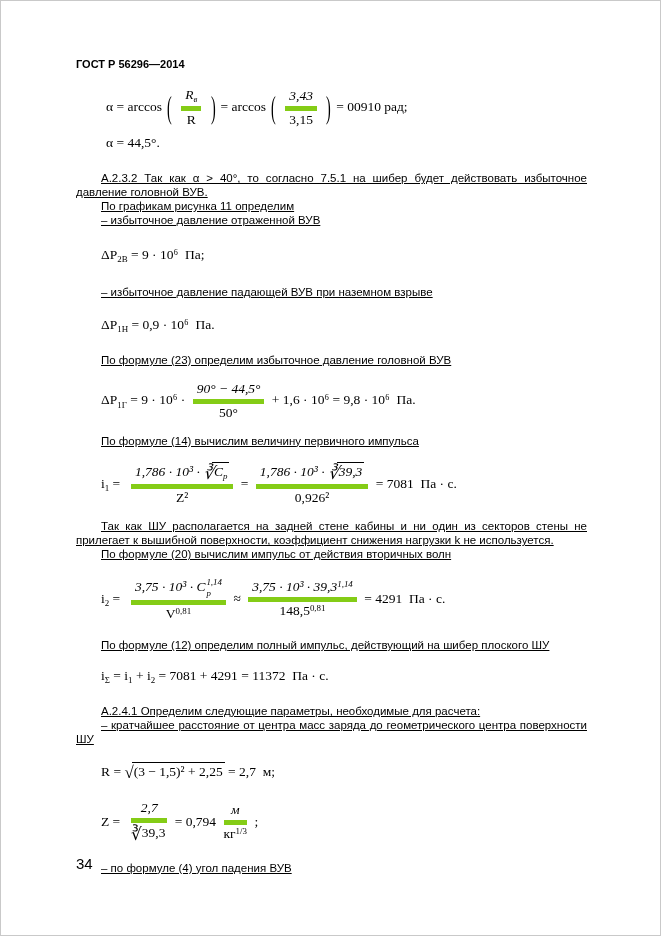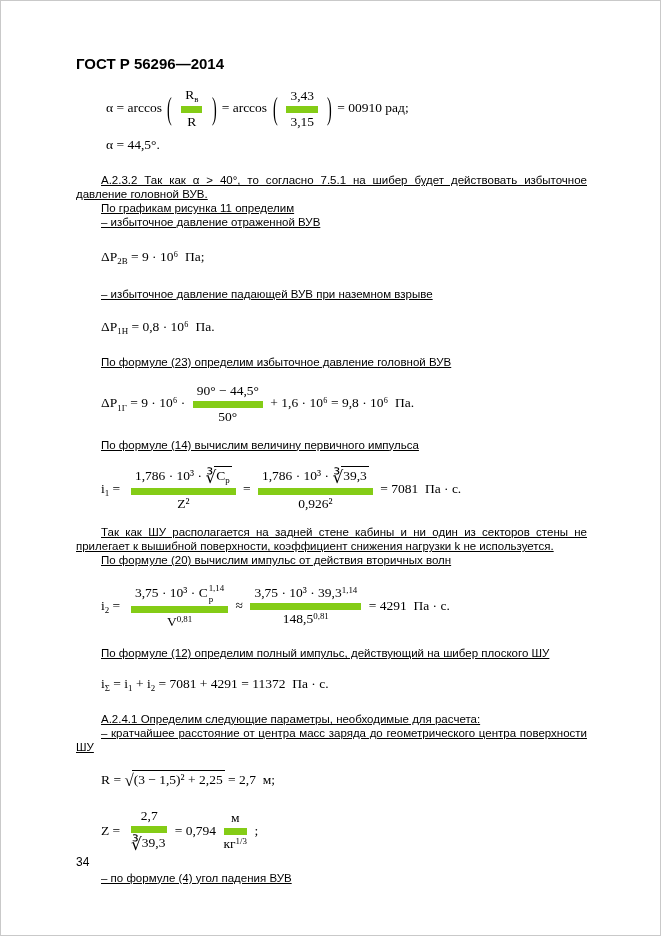--- a/index.html
+++ b/index.html
@@ -9,52 +9,52 @@
   }
   .page{
     position:absolute;inset:0;border:1px solid #c9c9c9;box-sizing:border-box;
     overflow:hidden;
   }
   .content{
     position:absolute;left:75px;right:73px;top:56px;
     font-size:11.5px;line-height:14px;text-align:justify;
   }
   .doc-header{
-    font-weight:bold;font-size:15px;text-align:left;margin:0 0 16px 0;
+    font-weight:bold;font-size:11px;text-align:left;margin:0 0 16px 0;
   }
   p.para{margin:0;text-indent:25px;text-decoration:underline;}
   
   .formula{
     font-family:"Liberation Serif",serif;font-size:13.5px;line-height:1.2;
     text-align:left;text-indent:0;margin:16px 0 16px 25px;white-space:nowrap;
   }
   .formula .tok{white-space:pre;}
   .formula sub{font-size:66%;vertical-align:-0.35em;white-space:pre;}
   .formula sup{font-size:66%;vertical-align:0.45em;white-space:pre;}
   .frac{
     display:inline-flex;flex-direction:column;vertical-align:middle;
     text-align:center;margin:0 4px;line-height:1.25;
   }
-  .frac .num{border-bottom:7px solid #84cc16;padding:0 4px 1px 4px;}
+  .frac .num{border-bottom:5px solid #84cc16;padding:0 4px 1px 4px;font-style:italic;}
   .frac .den{padding-top:1px;}
   .bigparen{
     display:inline-block;transform:scaleY(2.35) scaleX(1.05);
     vertical-align:middle;font-weight:300;margin:0 2px;line-height:1;
   }
   .rt{font-size:125%;vertical-align:-12%;}
   .radicand{
     display:inline-block;border-top:1.2px solid #000;
     margin-left:-2px;padding:1px 2px 0 2px;white-space:pre;
   }
   .ss{
     display:inline-flex;flex-direction:column;vertical-align:middle;
     font-size:66%;line-height:1.2;text-align:left;margin-left:1px;
   }
   .pgnum{
-    position:absolute;left:75px;top:854px;font-size:12px;
+    position:absolute;left:75px;top:854px;font-size:15px;
   }
 </style>
 </head>
 <body>
 
 <div class="page">
   <div class="content">
 
     <div class="doc-header">ГОСТ Р 56296—2014</div>
 
@@ -82,21 +82,21 @@
     <p class="para">По графикам рисунка 11 определим</p>
     <p class="para">– избыточное давление отраженной ВУВ</p>
 
     <div class="formula" style="margin:20px 0 20px 25px;">
       <span class="tok">ΔP</span><sub>2В</sub><span class="tok"> = 9 · 10⁶  Па;</span>
     </div>
 
     <p class="para">– избыточное давление падающей ВУВ при наземном взрыве</p>
 
     <div class="formula" style="margin:18px 0 18px 25px;">
-      <span class="tok">ΔP</span><sub>1Н</sub><span class="tok"> = 0,8 · 10⁶  Па.</span>
+      <span class="tok">ΔP</span><sub>1Н</sub><span class="tok"> = 0,9 · 10⁶  Па.</span>
     </div>
 
     <p class="para">По формуле (23) определим избыточное давление головной ВУВ</p>
 
     <div class="formula" style="margin:14px 0 12px 25px;">
       <span class="tok">ΔP</span><sub>1Г</sub><span class="tok"> = 9 · 10⁶ ·</span>
       <span class="frac">
         <span class="num">90° − 44,5°</span>
         <span class="den">50°</span>
       </span>

